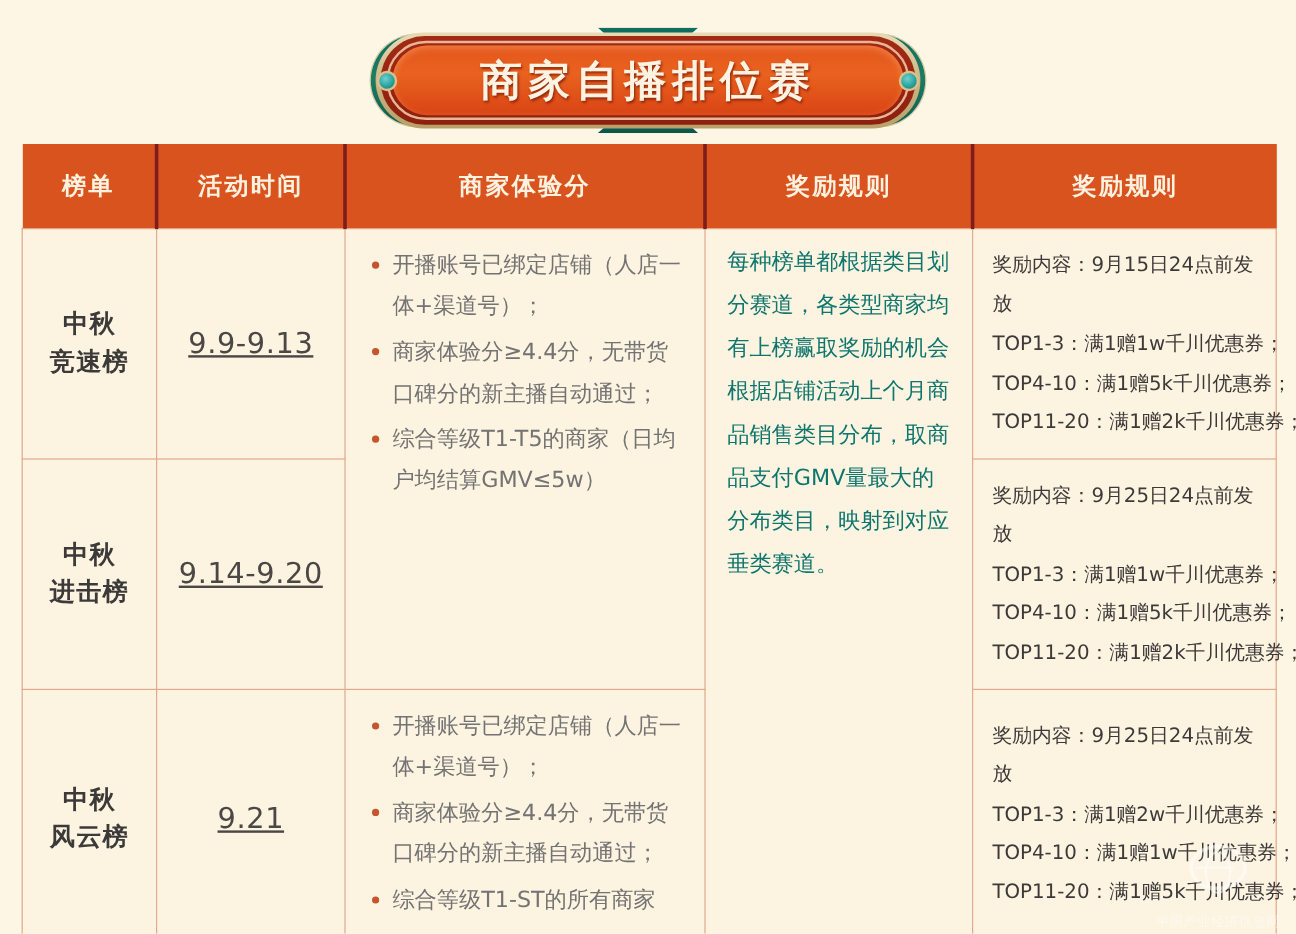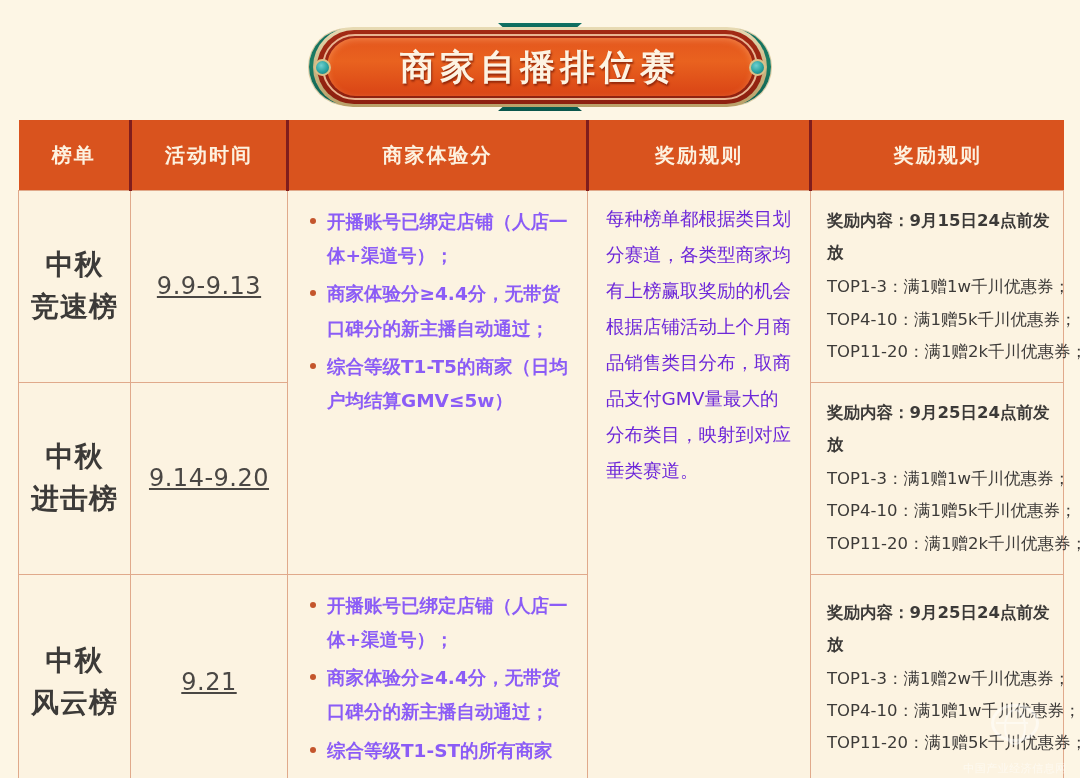--- a/index.html
+++ b/index.html
@@ -139,75 +139,74 @@
     background: #fcf3e1;
     border: 1px solid #e0a98b;
     vertical-align: middle;
     padding: 0;
     font-family: "DejaVu Sans", "Liberation Sans", sans-serif;
   }
 
   .cell-name {
     text-align: center;
     color: #3c3a38;
-    font-size: 28px;
+    font-size: 21px;
     font-weight: bold;
     line-height: 1.5;
     letter-spacing: 1px;
   }
   .cell-date {
     text-align: center;
     color: #4a4744;
     font-size: 24px;
     letter-spacing: 0.5px;
     text-decoration: underline;
   }
 
   .reqs {
     list-style: none;
     margin: 0;
     padding: 14px 18px 14px 22px;
-    color: #8b5cf6;
+    color: #737373;
     font-size: 18.5px;
     line-height: 1.85;
-    font-weight: bold;
   }
   .reqs li {
     position: relative;
     padding-left: 17px;
     margin-bottom: 4px;
   }
   .reqs li::before {
     content: "";
     position: absolute;
     left: 0;
     top: 13px;
     width: 6px;
     height: 6px;
     border-radius: 50%;
     background: #c4552c;
   }
 
   .mech {
     padding: 10px 16px 10px 18px;
-    color: #6d28d9;
+    color: #0f766e;
     font-size: 18.5px;
     line-height: 1.95;
   }
   .mech p { margin: 0; }
   .mech p + p { }
 
   .reward {
     padding: 14px 12px 14px 16px;
     color: #3c3a38;
     font-size: 16.5px;
     line-height: 1.95;
   }
   .reward .r-title {
-    font-weight: bold;
+    font-weight: normal;
     margin-bottom: 2px;
   }
   .reward .r-line { white-space: nowrap; text-align: center; }
 
   
   .watermark {
     position: absolute;
     right: 6px;
     bottom: 2px;
     width: 118px;

